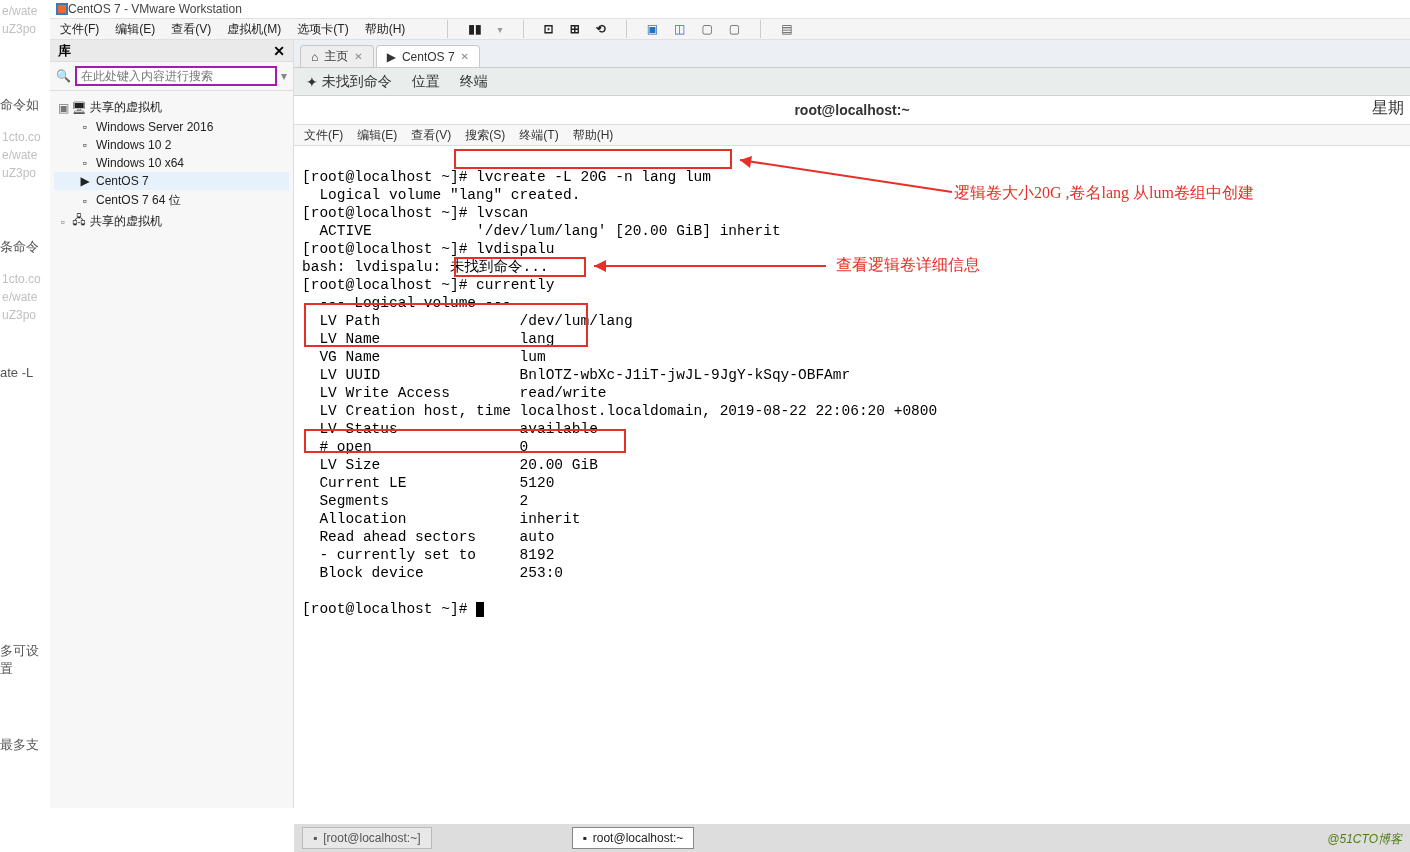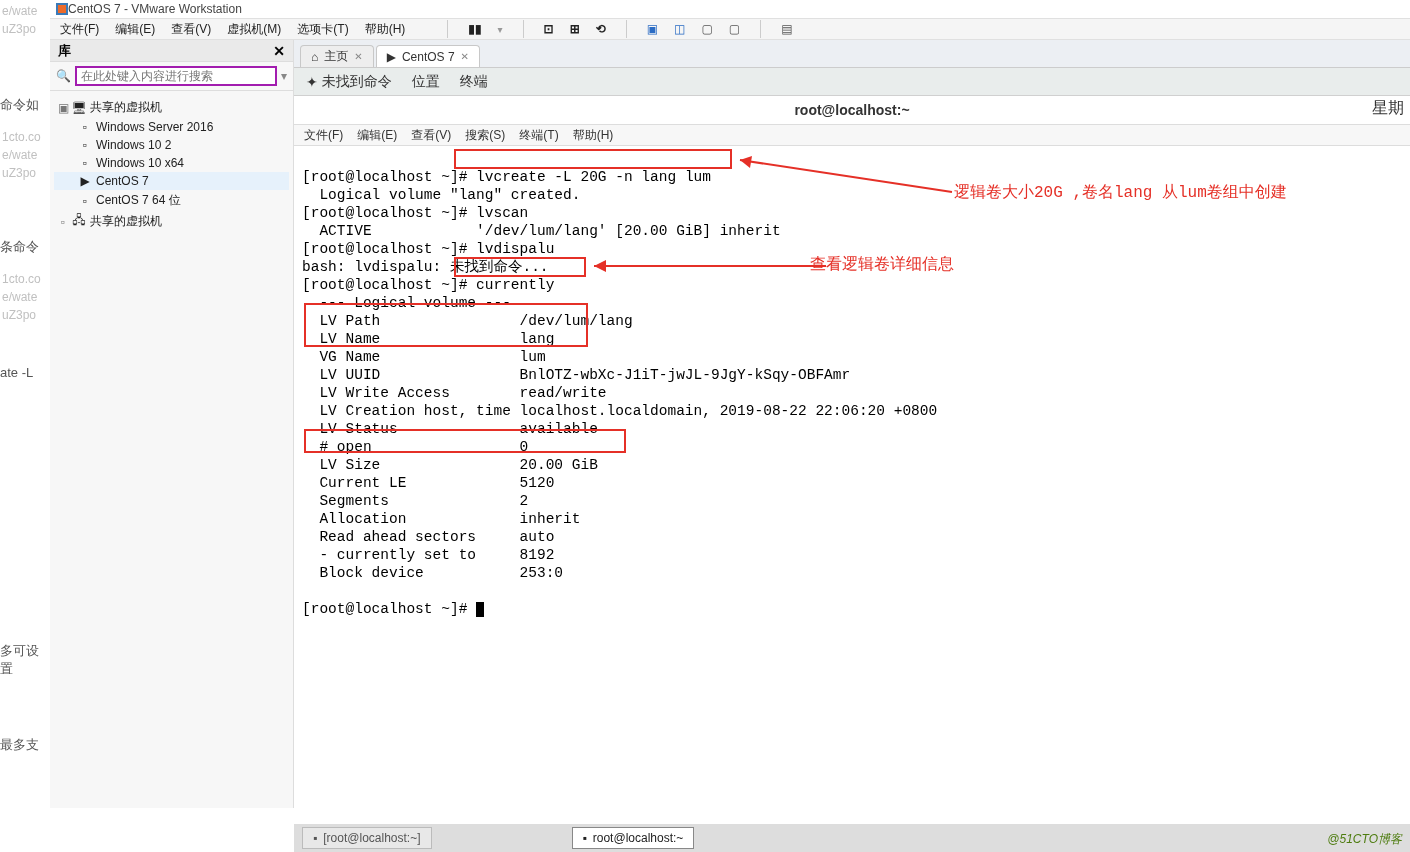--- a/index.html
+++ b/index.html
@@ -41,21 +41,21 @@
 .tab { display:flex; align-items:center; gap:6px; height:22px; padding:0 10px; border:1px solid #c8c8c8; border-bottom:none; border-radius:4px 4px 0 0; background:#eee; color:#333;}
 .tab.active { background:#fff;}
 .tab .close-x { color:#888; font-size:10px;}
 .gnome-bar { height:28px; display:flex; align-items:center; gap:20px; padding:0 12px; background:#e9edec; border-bottom:1px solid #d0d0d0; color:#333; font-size:14px;}
 .gnome-bar .gb-item { display:flex; align-items:center; gap:4px;}
 .title-row { height:28px; display:flex; align-items:center; justify-content:center; font-weight:bold; font-size:14px; color:#333; background:#fff;}
 .right-time { position:absolute; right:6px; top:58px; font-size:16px; color:#333;}
 .term-menubar { height:22px; display:flex; align-items:center; gap:14px; padding:0 10px; font-size:12px; border-top:1px solid #ddd; border-bottom:1px solid #ddd; background:#f7f7f7; color:#333;}
 .terminal { position:relative; padding:4px 8px; font-family: "Courier New", monospace; font-size:14.5px; line-height:18px; color:#000; white-space:pre; background:#fff;}
 .redbox { position:absolute; border:2px solid #e53027; pointer-events:none;}
-.red-text { color:#e53027; font-family:Liberation Mono, monospace; font-size:16px; font-weight:500;}
+.red-text { color:#e53027; font-family:Liberation Serif, serif; font-size:16px; font-weight:500;}
 .arrow { position:absolute; pointer-events:none;}
 .arrow line { stroke:#e53027; stroke-width:2;}
 .arrow polygon { fill:#e53027;}
 .taskbar { position:absolute; left:244px; right:0; bottom:0; height:28px; background:#ddd; display:flex; align-items:center;}
 .task-btn { display:flex; align-items:center; gap:6px; height:22px; padding:0 10px; margin-left:8px; background:#e8e8e8; border:1px solid #bbb; font-size:12px; color:#555;}
 .task-btn.active { background:#fff; color:#222; border-color:#888;}
 .watermark { position:absolute; right:8px; bottom:4px; font-size:12px; color:#4d7c0f; font-style:italic;}
 .cursor-block { display:inline-block; width:8px; height:15px; background:#000; vertical-align:text-bottom;}
 .tb-orange { color:#d88a1b; font-weight:bold;}
 .tb-teal { color:#2aa5a0; font-weight:bold;}
@@ -247,21 +247,21 @@
           <line x1="220" y1="38" x2="8" y2="6"></line>
           <polygon points="8,6 20,2 18,14"></polygon>
         </svg>
         <svg class="arrow" style="left:292px; top:110px;" width="250" height="20">
           <line x1="240" y1="10" x2="8" y2="10"></line>
           <polygon points="8,10 20,4 20,16"></polygon>
         </svg>
 
         
         <div class="red-text" style="position:absolute; left:660px; top:38px;">逻辑卷大小20G ,卷名lang 从lum卷组中创建</div>
-        <div class="red-text" style="position:absolute; left:516px; top:110px;">查看逻辑卷详细信息</div>
+        <div class="red-text" style="position:absolute; left:542px; top:110px;">查看逻辑卷详细信息</div>
       </div>
     </div>
   </div>
 
   <div class="taskbar">
     <div class="task-btn">
       <span>▪</span>
       <span>[root@localhost:~]</span>
     </div>
     <div class="task-btn active" style="margin-left:140px">

